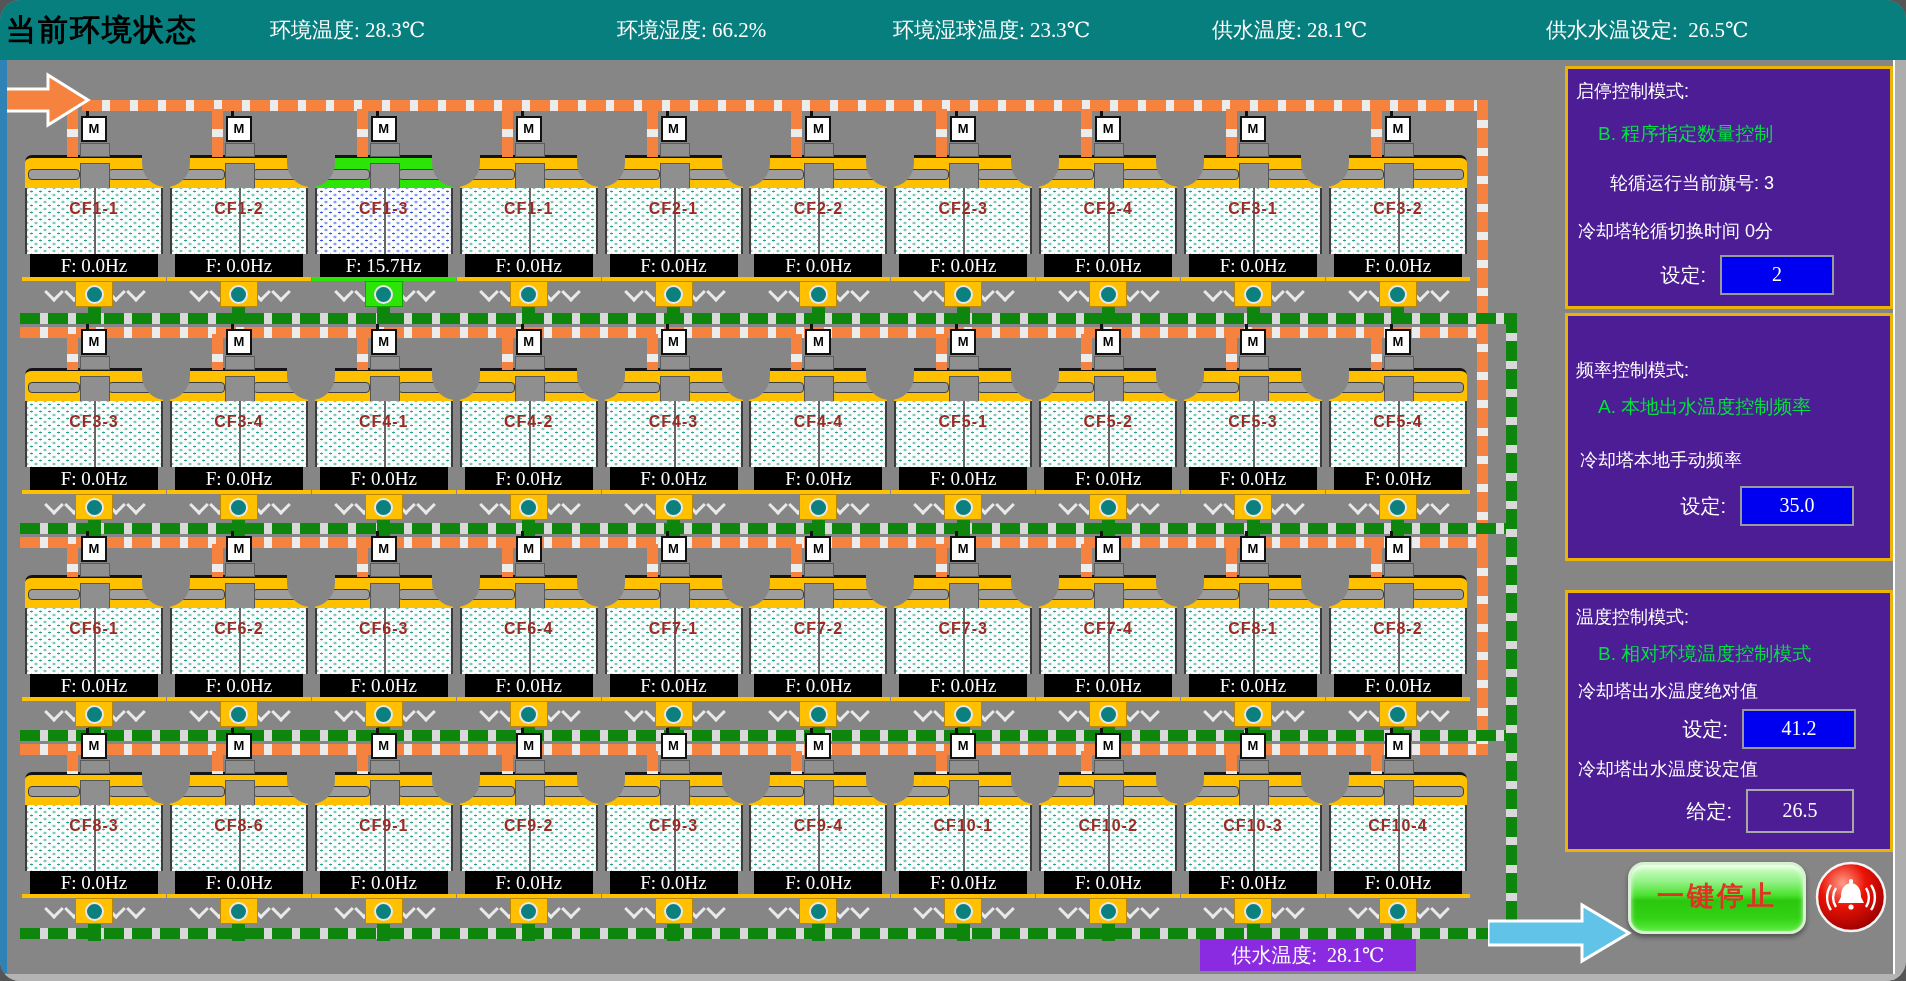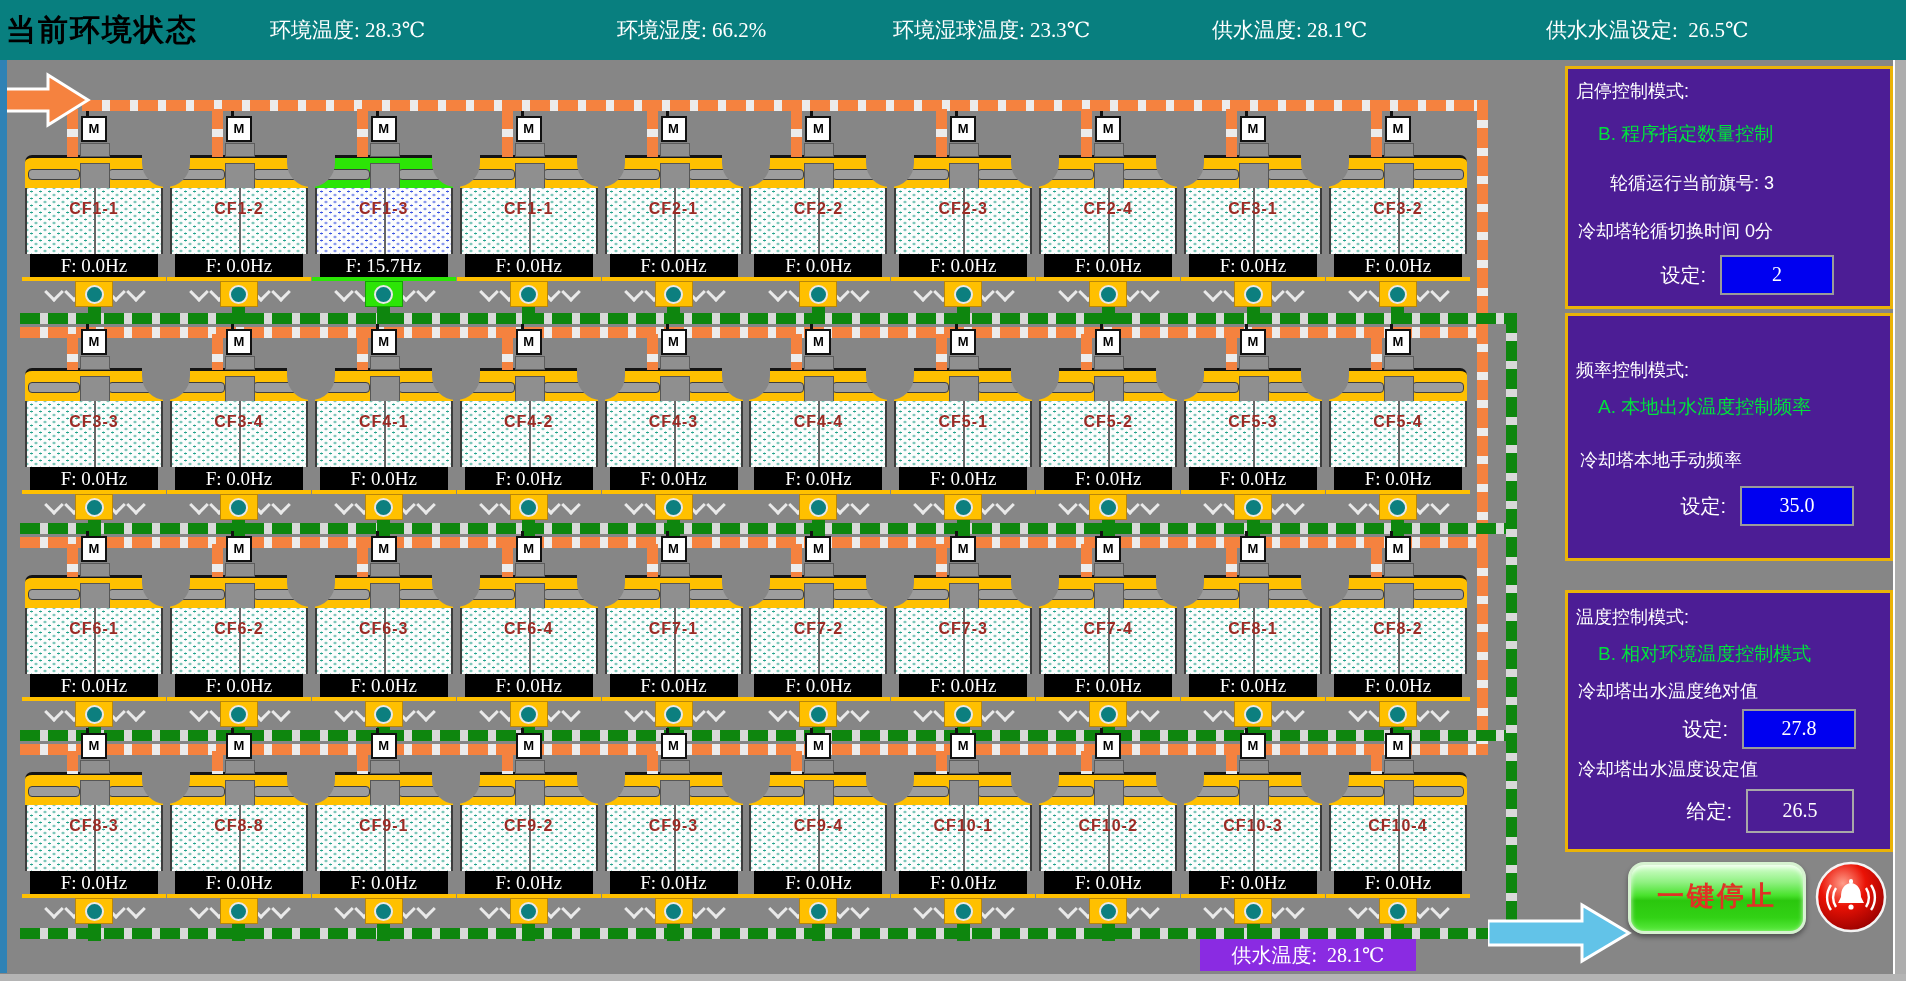--- a/index.html
+++ b/index.html
@@ -1,17 +1,17 @@
 <!DOCTYPE html>
 <html><head>
 <meta charset="utf-8">
 <style>
   html,body{margin:0;padding:0;background:#555;}
   #screen{position:relative;width:1906px;height:981px;background:#868686;overflow:hidden;
-          font-family:"Liberation Sans","DejaVu Sans",sans-serif;}
+          font-family:"Liberation Sans","DejaVu Sans",sans-serif;border-radius:20px;}
   
   #topbar{position:absolute;left:0;top:0;width:1906px;height:60px;background:var(--teal,#087f7f);z-index:20;}
   #title{position:absolute;left:6px;top:10px;font-size:30px;font-weight:bold;color:#000;letter-spacing:2px;}
   .reading{position:absolute;top:16px;color:#fff;font-size:21px;font-family:"Liberation Serif","DejaVu Serif",serif;white-space:nowrap;}
   #leftstrip{position:absolute;left:0;top:60px;width:7px;height:913px;background:#2f82b5;z-index:21;}
   #rightstrip{position:absolute;right:0;top:60px;width:11px;height:921px;background:#adadad;border-left:2px solid #fff;z-index:21;}
   #bottomstrip{position:absolute;left:0;top:974px;width:1906px;height:7px;background:#b4b4b4;z-index:21;}
   
   .pipeO{position:absolute;height:11px;z-index:2;
     background:repeating-linear-gradient(to right,var(--supply,#f5823f) 0 20px,#ececec 20px 28px);}
@@ -1058,21 +1058,21 @@
             <div class="mped"></div>
           </div>
           <div class="band">
             <div class="blade bl"></div>
             <div class="blade br"></div>
             <div class="hub"></div>
           </div>
           <div class="hump"></div>
           <div class="tbody">
             <div class="shaft"></div>
-            <div class="tlabel">CF8-8</div>
+            <div class="tlabel">CF8-6</div>
           </div>
           <div class="fbox">F: 0.0Hz</div>
           <div class="basin"></div>
           <div class="pumpzone">
             <i class="v v1"></i>
             <i class="v v2"></i>
             <i class="v v3"></i>
             <i class="v v4"></i>
             <div class="stub"></div>
             <div class="pump">
@@ -1342,21 +1342,21 @@
       <div class="bluebox">35.0</div>
     </div>
   </div>
 
   <div class="panel" style="top:590px;height:262px">
     <div class="ptitle" style="margin:12px 0 0 8px">温度控制模式:</div>
     <div class="mode" style="margin:12px 0 0 30px">B. 相对环境温度控制模式</div>
     <div style="margin:12px 0 0 10px">冷却塔出水温度绝对值</div>
     <div class="setrow" style="margin:6px 34px 0 0">
       <span class="setlabel">设定:</span>
-      <div class="bluebox">27.8</div>
+      <div class="bluebox">41.2</div>
     </div>
     <div style="margin:8px 0 0 10px">冷却塔出水温度设定值</div>
     <div class="setrow" style="margin:8px 36px 0 0">
       <span class="setlabel">给定:</span>
       <div class="graybox">26.5</div>
     </div>
   </div>
 
   <div id="stopbtn">一键停止</div>
   <svg id="alarm" viewBox="0 0 74 74">

